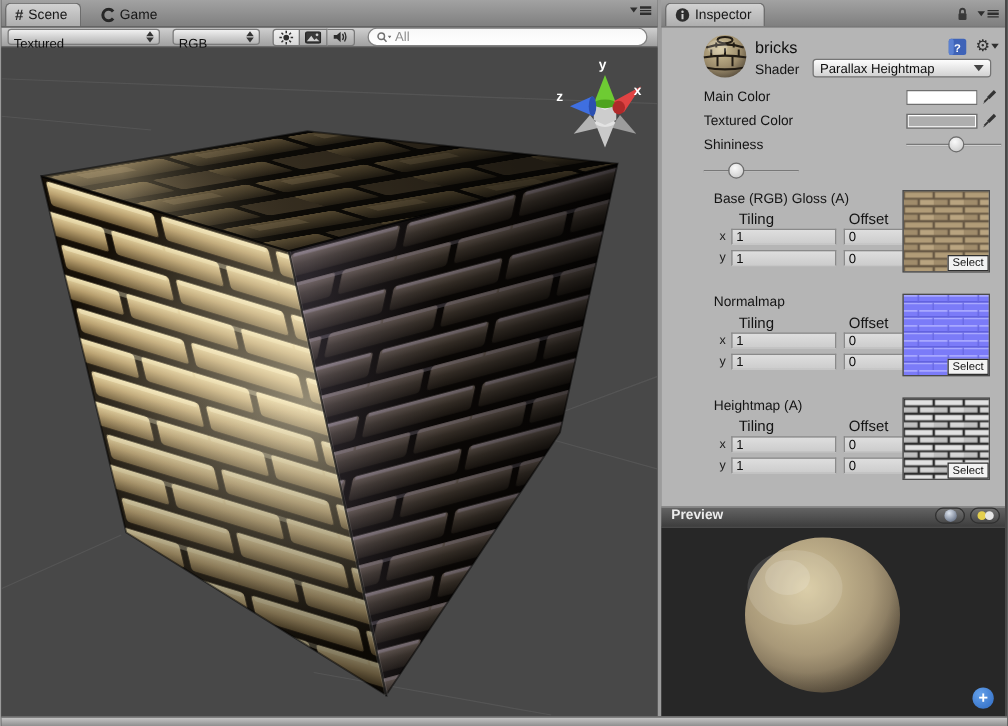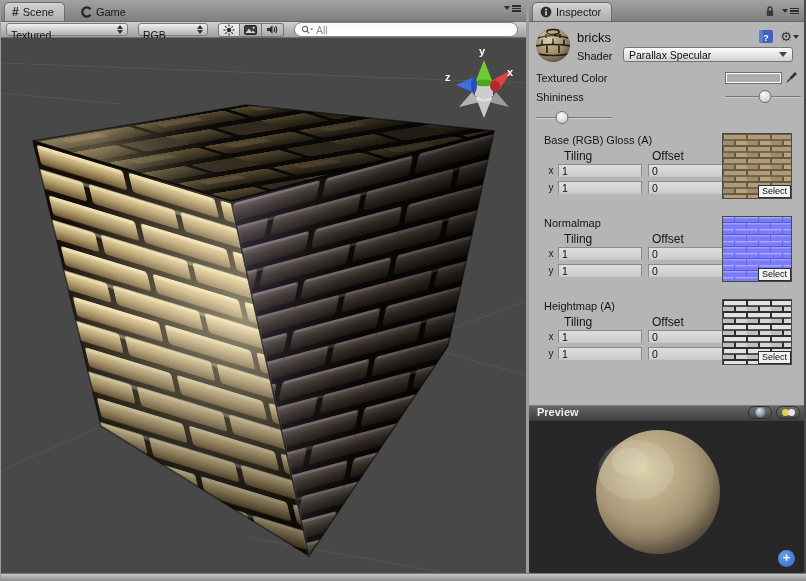--- a/index.html
+++ b/index.html
@@ -27,21 +27,21 @@
   .seg:first-child{border-left:1px solid #787878;border-radius:3px 0 0 3px;}
   .seg:last-child{border-radius:0 3px 3px 0;}
   .seg.on{background:linear-gradient(#f2f2f2,#d6d6d6);}
   .search{flex:1;max-width:224px;height:15px;margin-left:10px;background:linear-gradient(#f8f8f8,#ffffff);border:1px solid #838383;border-radius:8px;display:flex;align-items:center;padding:0 6px;font-size:10.5px;color:#8d8d8d;gap:3px;}
   
   .viewport{position:relative;height:535px;background:#484848;overflow:hidden;}
   .viewport svg{position:absolute;left:0;top:0;}
   .scene-pane{width:528px;border-right:3px solid #9c9c9c;display:flex;flex-direction:column;}
   
   .inspector-pane{width:275px;display:flex;flex-direction:column;background:#b5b5b5;}
-  .insp-body{height:383px;position:relative;color:#141414;font-size:11px;}
+  .insp-body{height:383px;position:relative;color:#141414;font-size:11px;padding-left:27px;}
   .mat-header{position:relative;height:46px;}
   .mat-sphere{position:absolute;left:5px;top:3px;}
   .mat-name{position:absolute;left:48px;top:8px;font-size:13px;color:#101010;}
   .mat-shader-label{position:absolute;left:48px;top:28px;}
   .shader-dd{position:absolute;left:94px;right:11px;top:25px;height:15px;background:linear-gradient(#fdfdfd,#d2d2d2);border:1px solid #757575;border-radius:3px;display:flex;align-items:center;font-size:10.5px;padding:0 5px;color:#0e0e0e;}
   .shader-dd .arr{margin-left:auto;width:0;height:0;border-left:4px solid transparent;border-right:4px solid transparent;border-top:5px solid #444;}
   .hdr-icons{position:absolute;right:5px;top:7px;display:flex;gap:6px;align-items:center;}
   .prop-row{display:flex;align-items:center;height:19px;padding-left:7px;}
   .prop-row .plabel{flex:1;}
   .pcontrol{width:76px;margin-right:3px;display:flex;align-items:center;}
@@ -322,33 +322,44 @@
                 <line x1="19" y1="13.5" x2="19" y2="19.5"></line>
                 <line x1="30" y1="14.5" x2="30" y2="20"></line>
               <line x1="13" y1="20.5" x2="13" y2="28"></line>
                 <line x1="25" y1="20.5" x2="25" y2="28"></line>
             </g>
             <ellipse cx="13" cy="13" rx="8" ry="6" fill="#fff" opacity="0.18"></ellipse>
           </svg>
           <div class="mat-name">bricks</div>
           <div class="mat-shader-label">Shader</div>
           <div class="shader-dd">
-            <span>Parallax Specular</span>
+            <span>Parallax Heightmap</span>
             <span class="arr"></span>
           </div>
           <div class="hdr-icons">
             <svg width="16" height="15">
               <rect x="1" y="1" width="14" height="13" rx="2" fill="#3e63b8"></rect>
               <rect x="1" y="1" width="4" height="13" rx="2" fill="#5a80d2"></rect>
               <text x="8" y="11.5" text-anchor="middle" fill="#fff" font-size="9" font-weight="bold">?</text>
             </svg>
             <span style="display:flex;align-items:center;font-size:13px;color:#2f2f2f;">⚙<span style="margin-left:1px;width:0;height:0;border-left:3px solid transparent;border-right:3px solid transparent;border-top:4px solid #2f2f2f;"></span></span>
           </div>
         </div>
 
+        <div class="prop-row">
+          <span class="plabel">Main Color</span>
+          <span class="pcontrol">
+            <span class="swatch" style="background: rgb(255, 255, 255);"></span>
+            <svg class="dropper" width="13" height="13">
+              <line x1="11" y1="2" x2="5.5" y2="7.5" stroke="#333" stroke-width="2.6"></line>
+              <line x1="5.5" y1="7.5" x2="2.5" y2="10.5" stroke="#333" stroke-width="1.6"></line>
+              <path d="M2.5,10.5 L1.2,12 L3,11.2 Z" fill="#333"></path>
+            </svg>
+          </span>
+        </div>
         <div class="prop-row">
           <span class="plabel">Textured Color</span>
           <span class="pcontrol">
             <span class="swatch" style="background: rgb(174, 174, 174);"></span>
             <svg class="dropper" width="13" height="13">
               <line x1="11" y1="2" x2="5.5" y2="7.5" stroke="#333" stroke-width="2.6"></line>
               <line x1="5.5" y1="7.5" x2="2.5" y2="10.5" stroke="#333" stroke-width="1.6"></line>
               <path d="M2.5,10.5 L1.2,12 L3,11.2 Z" fill="#333"></path>
             </svg>
           </span>

